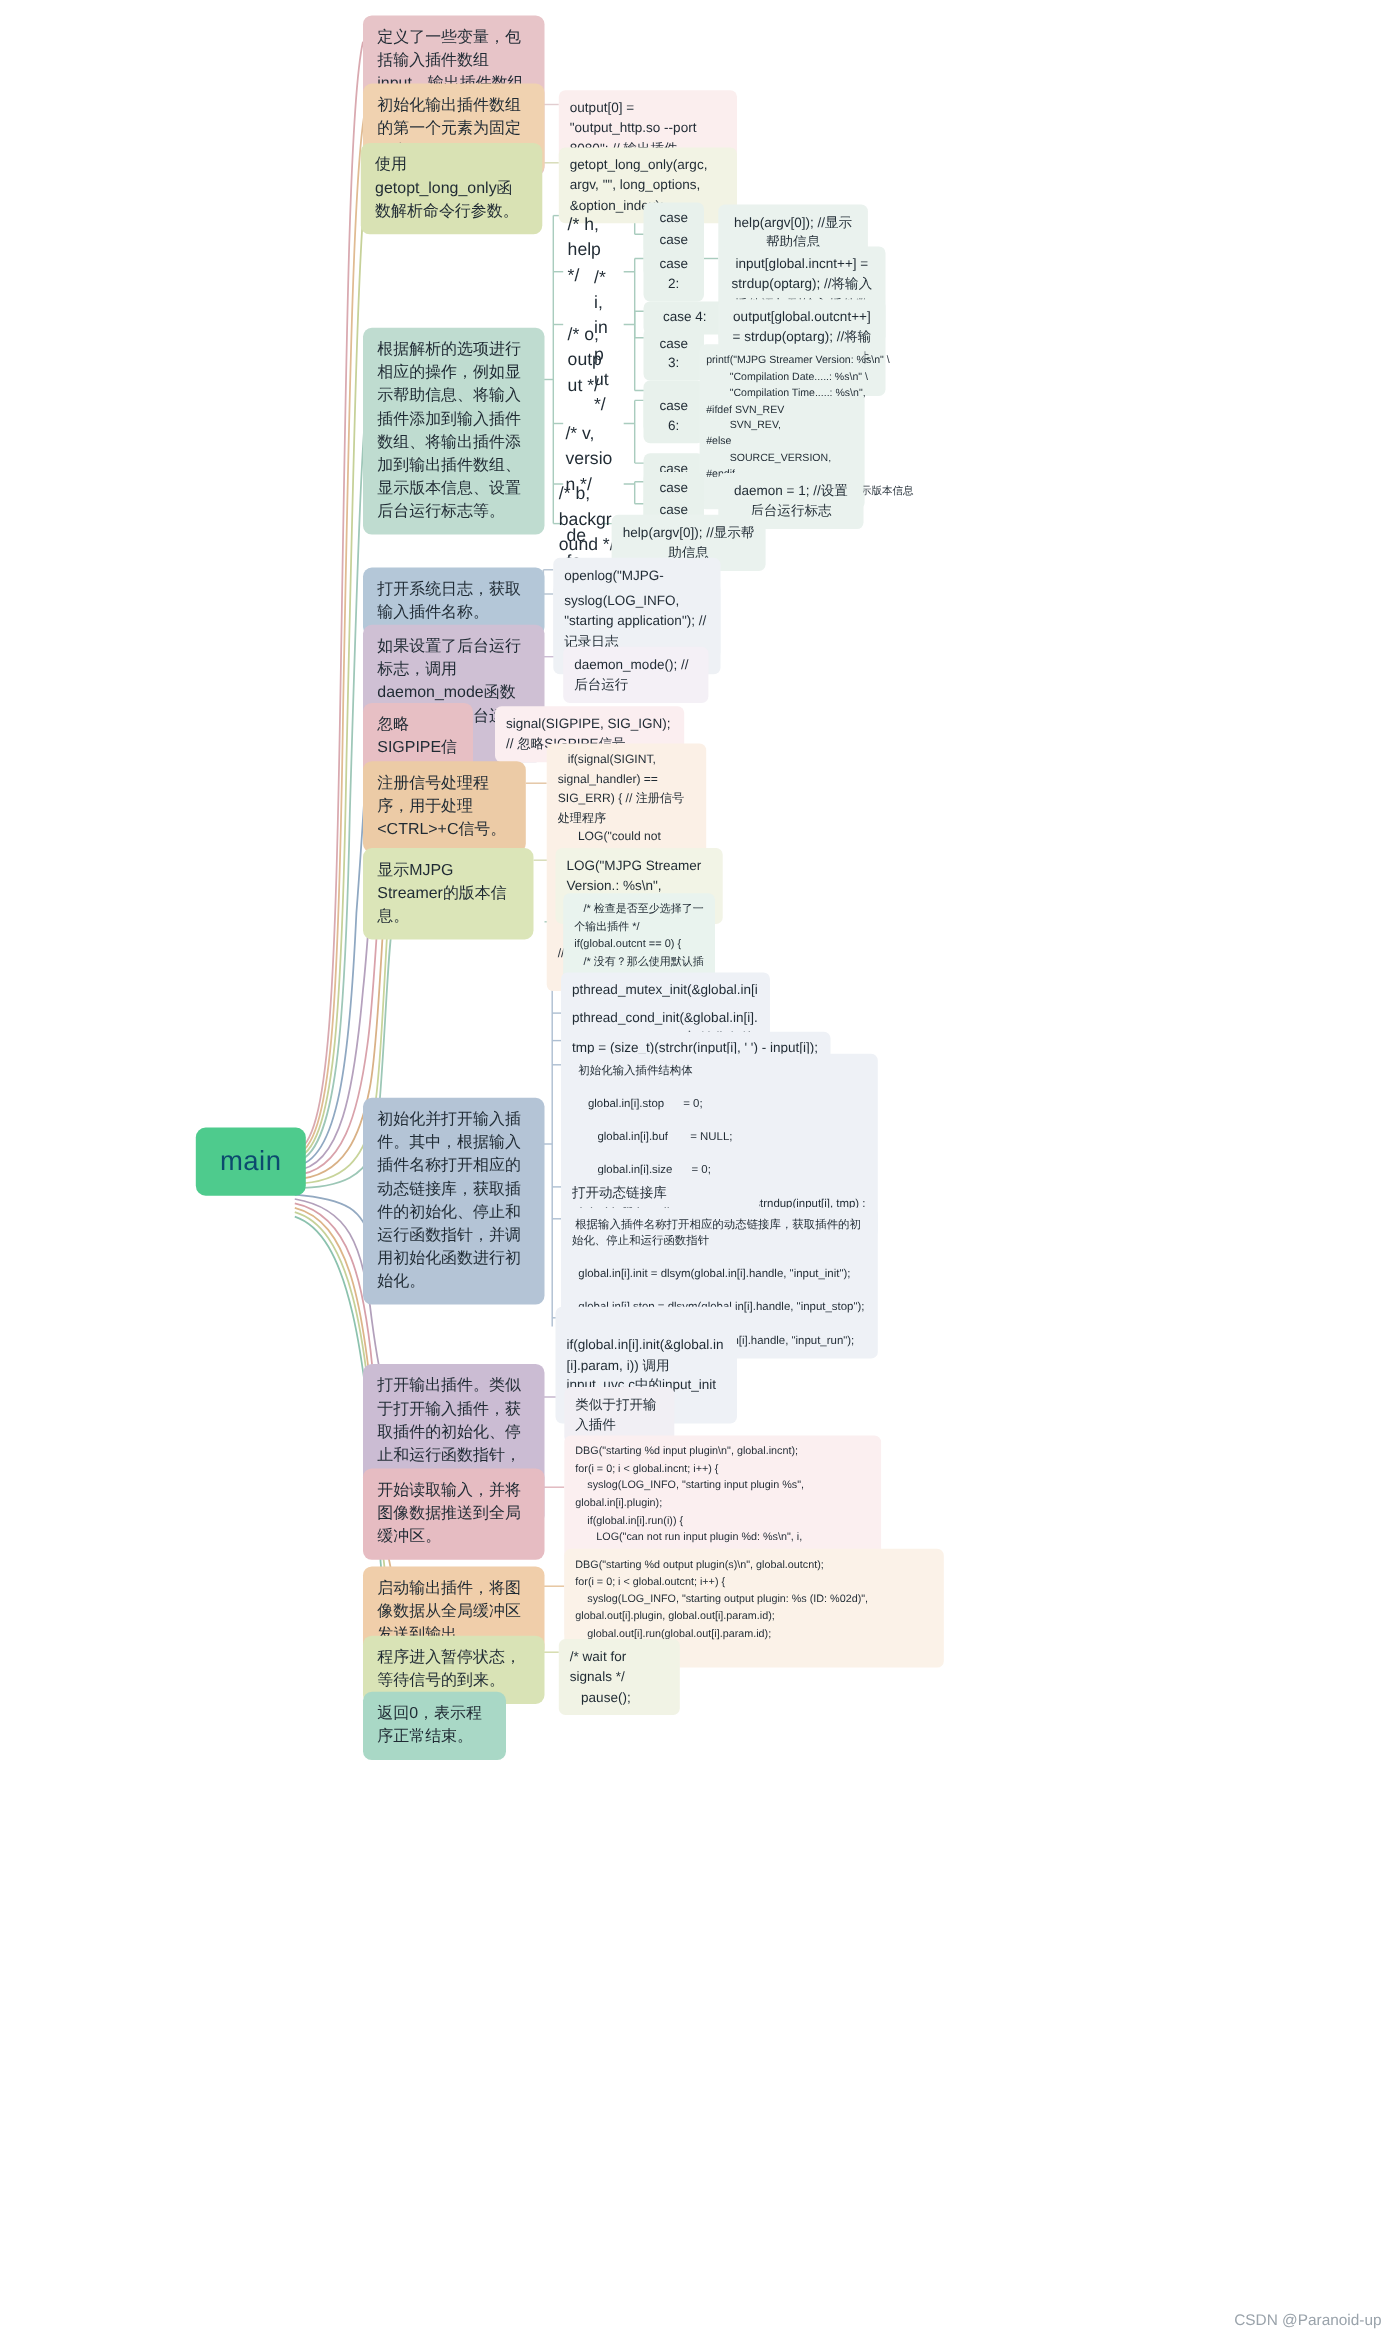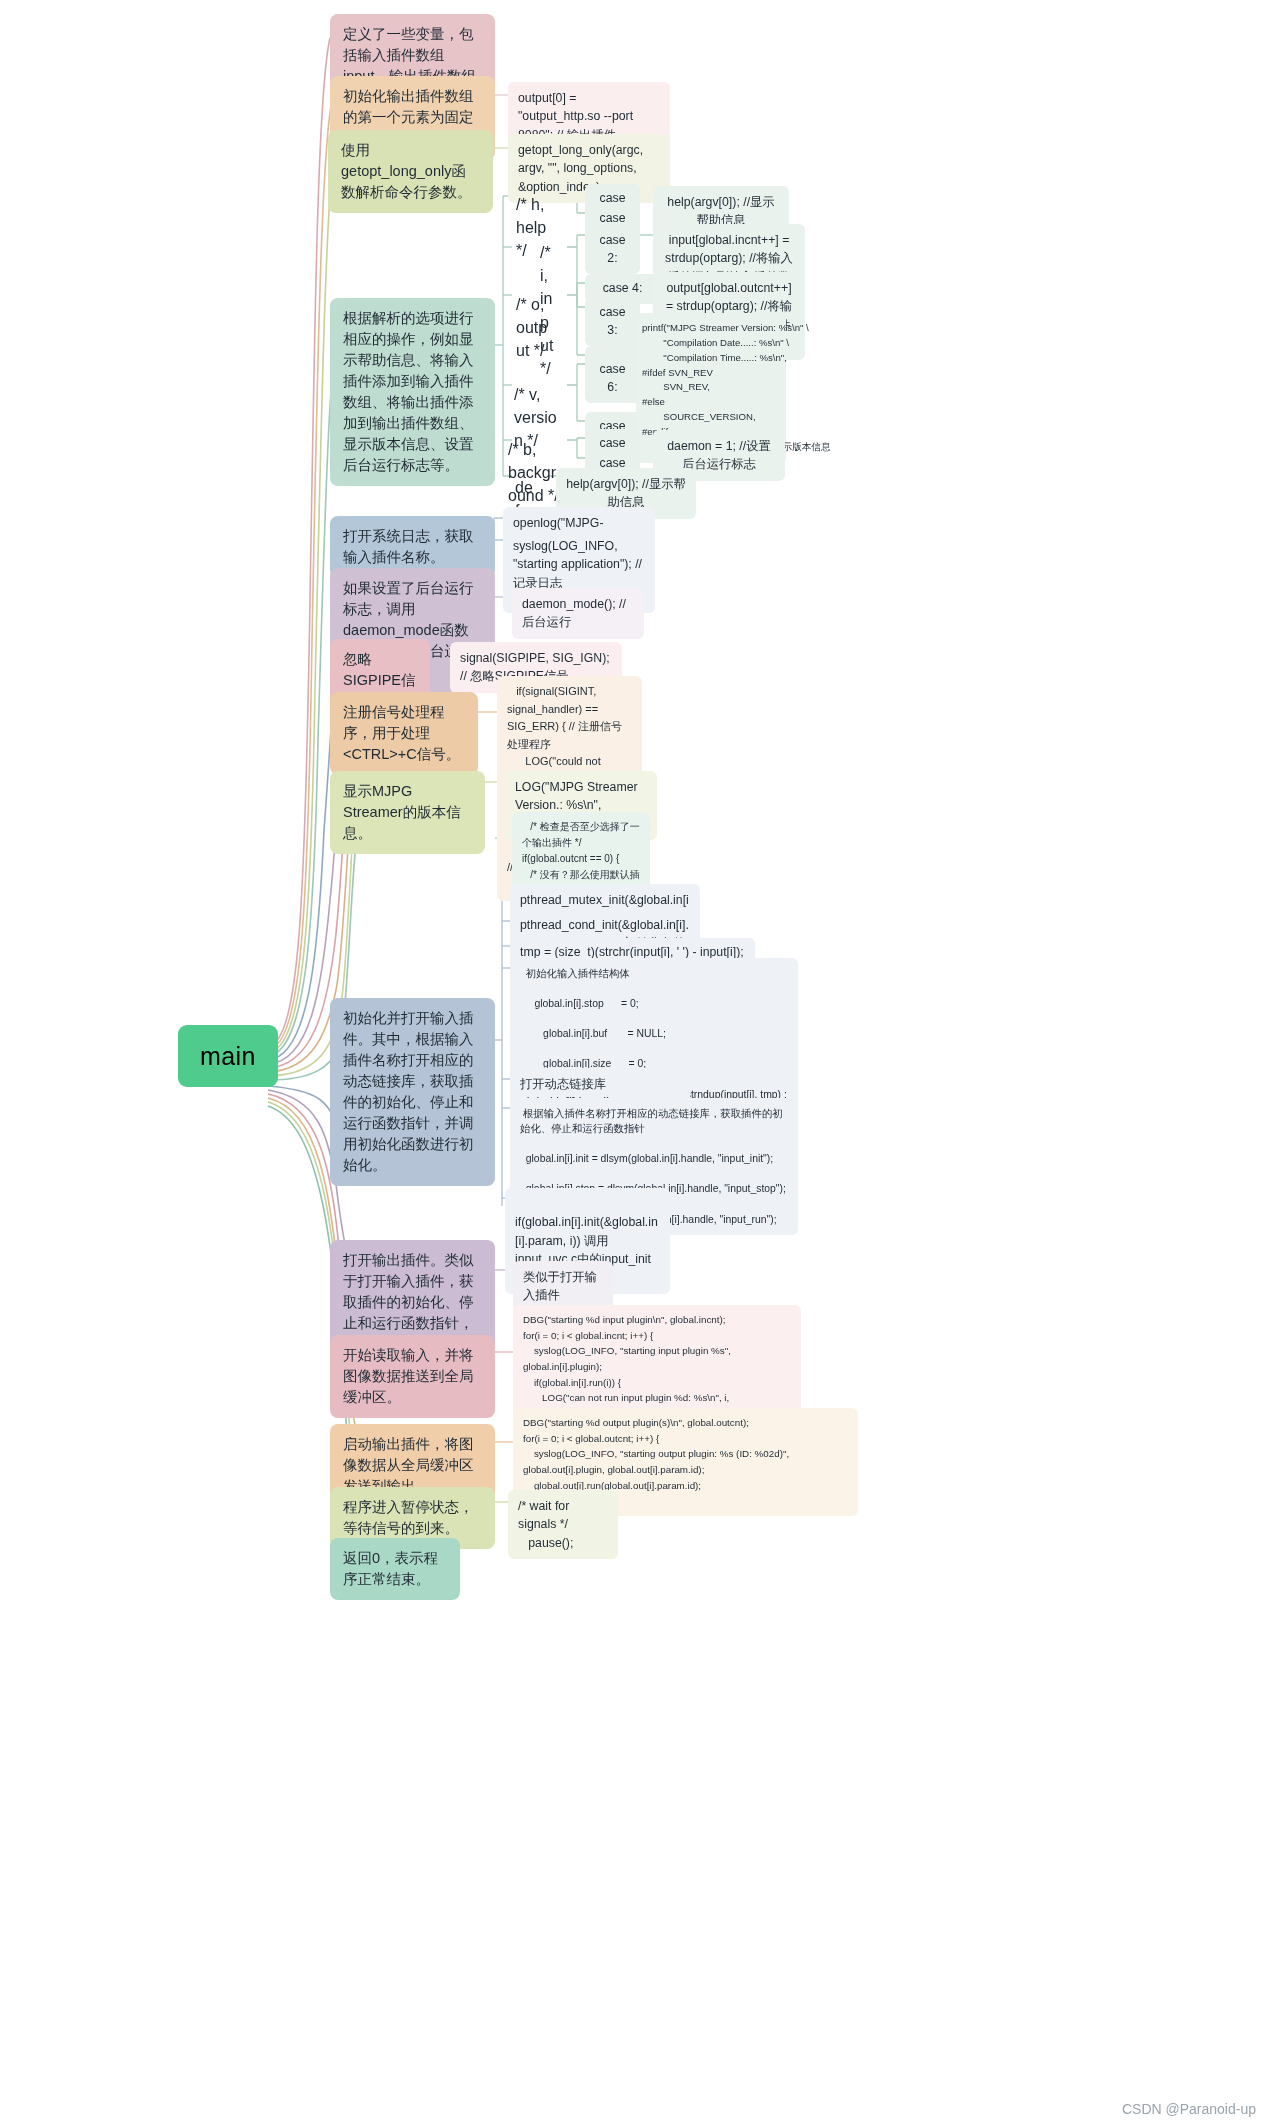--- a/index.html
+++ b/index.html
@@ -26,21 +26,21 @@
     box-sizing:border-box;
     border-radius:7px;
     padding:9px 12px;
     line-height:1.45;
     white-space:pre-wrap;
     word-break:break-word;
   }
   
   .root{
     background:#4ecb8d;
-    color:#000000;
+    color:#0c4a6e;
     font-size:25px;
     font-weight:400;
     border-radius:9px;
     padding:13px 22px;
     letter-spacing:.4px;
   }
   
   .l1{
     font-size:14.5px;
     border-radius:8px;

